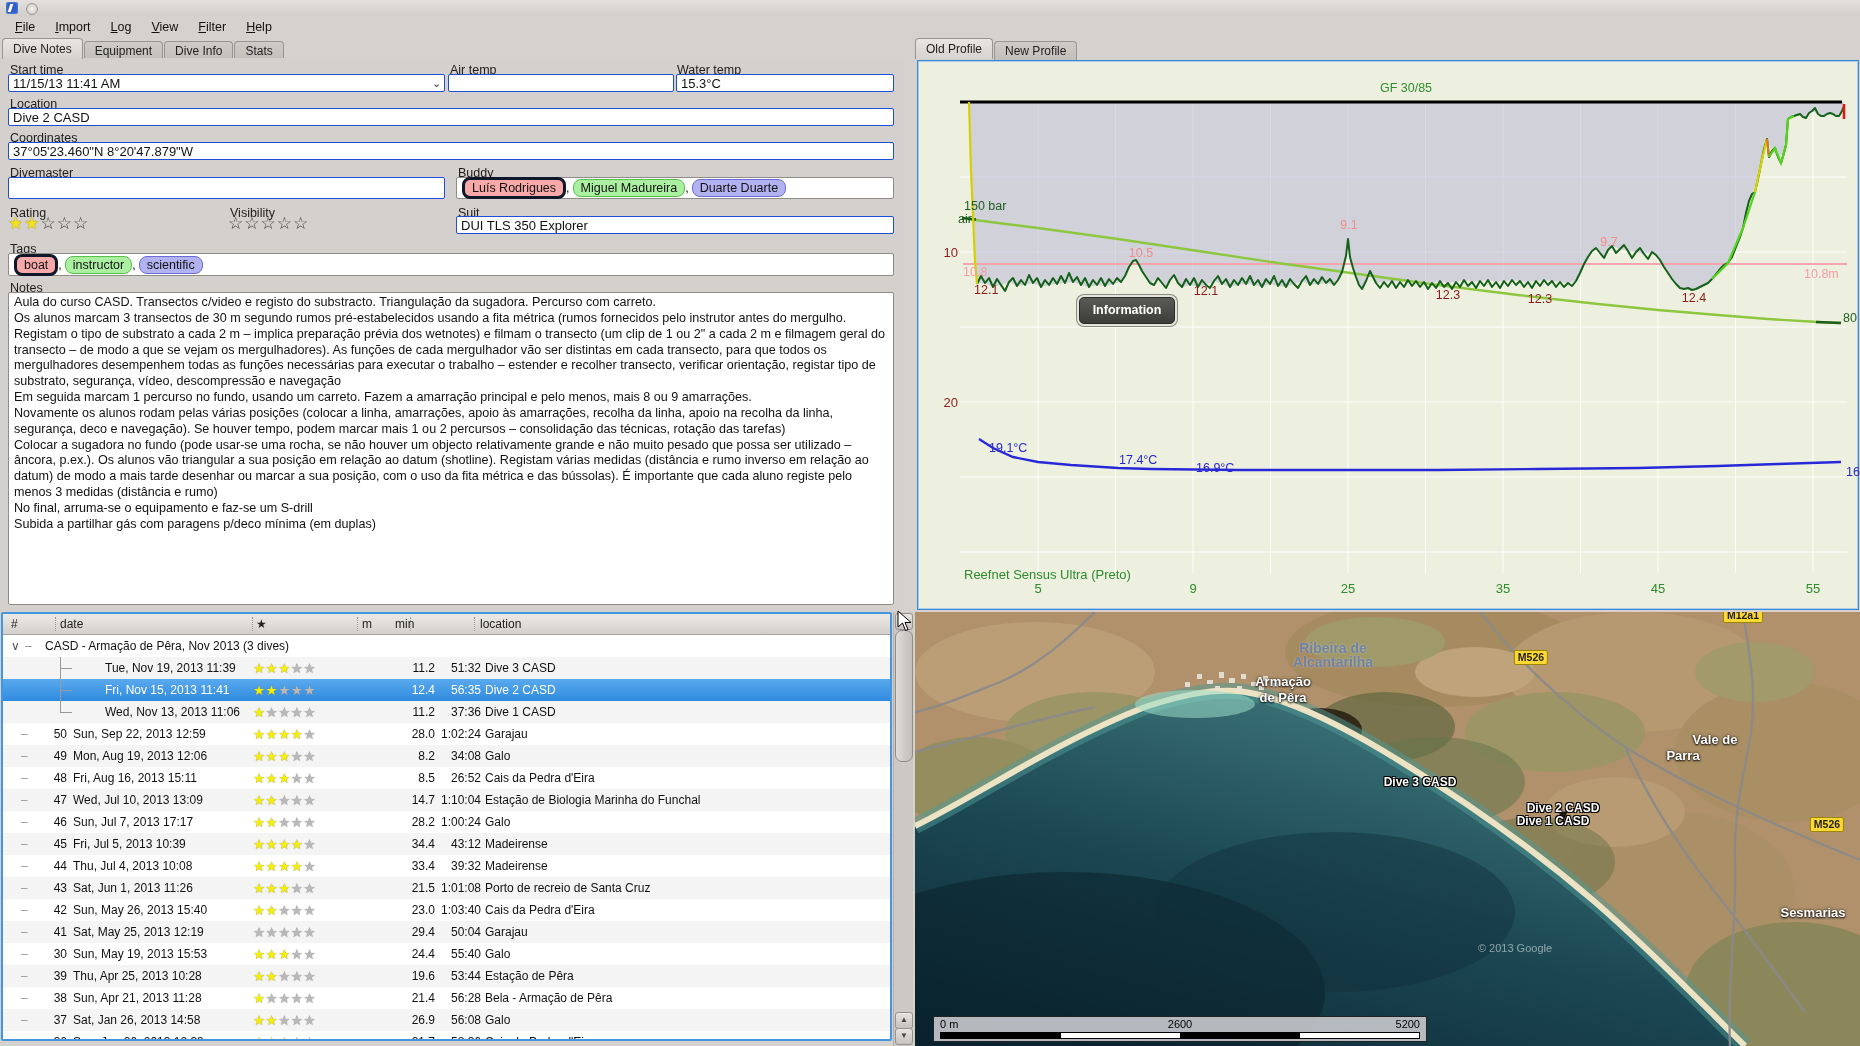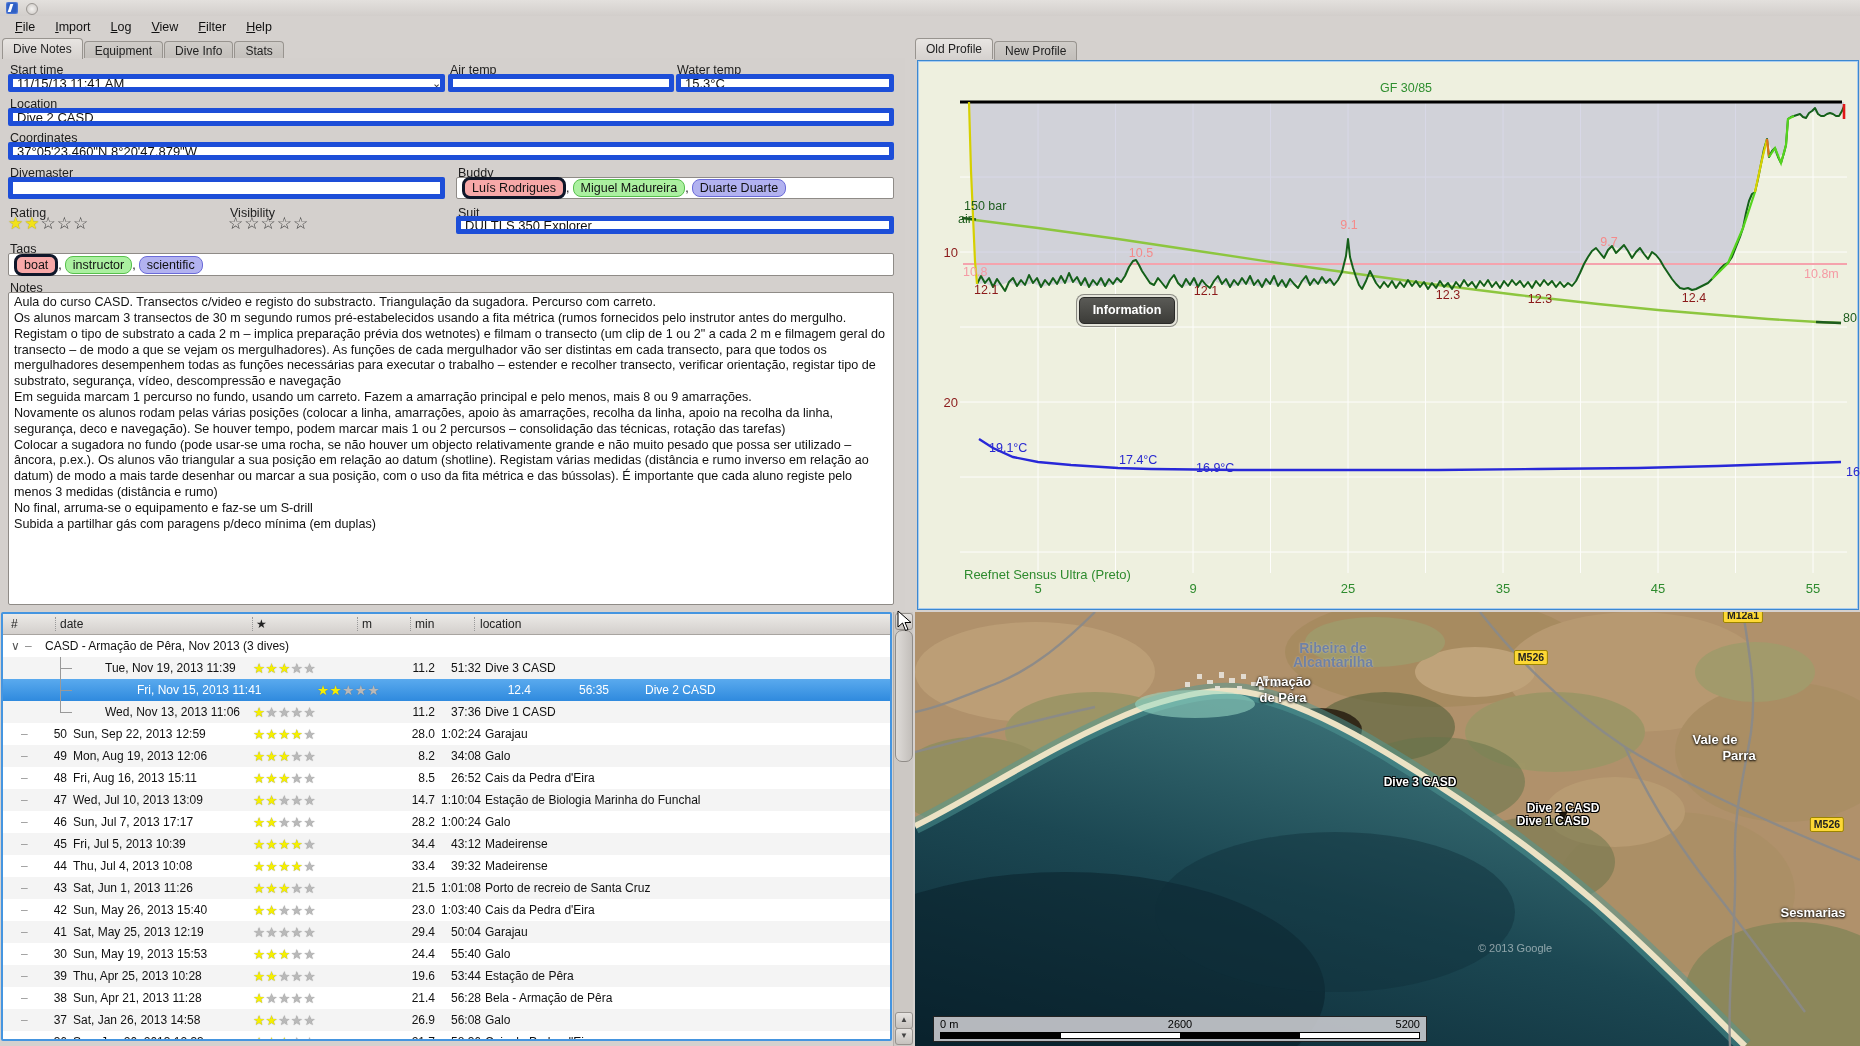--- a/index.html
+++ b/index.html
@@ -25,21 +25,21 @@
   .tab{display:inline-block;height:17px;line-height:17px;padding:1px 10px 0 10px;font-size:12px;
        border:1px solid #98948f;border-bottom:none;border-radius:4px 4px 0 0;
        background:linear-gradient(#cfccc8,#c2beba);color:#222;margin-right:1px;position:relative;top:2px;}
   .tab.active{background:linear-gradient(#e8e5e2,#d6d2cf);top:0;height:19px;line-height:19px;z-index:2;}
   #tabbar-left{left:2px;top:38px;height:21px;}
   #tabbar-profile{left:915px;top:38px;height:21px;}
 
   
   #form-panel{left:0;top:58px;width:905px;height:553px;background:#d4d0cd;}
   .flabel{position:absolute;font-size:12.5px;color:#1c1c1c;}
-  .tinput{position:absolute;background:#fff;border:5px solid #1d4ed8;border-radius:2px;
+  .tinput{position:absolute;background:#fff;border:1px solid #1d4ed8;border-radius:2px;
           font-family:"Liberation Sans",sans-serif;font-size:13px;color:#111;padding:0 4px;box-sizing:border-box;}
   .combo-arrow{position:absolute;font-size:11px;color:#333;}
   .pillbox{position:absolute;background:#fff;border:1px solid #8f8b87;border-radius:2px;
            display:flex;align-items:center;padding:0 3px;box-sizing:border-box;font-size:12.5px;}
   .pill{display:inline-block;border-radius:8px;padding:0 7px;line-height:16px;font-size:12.5px;color:#111;margin-left:2px;}
   .pill-red{background:#f7a8a8;border:3px solid #0f172a;}
   .pill-green{background:#abf0a0;border:1px solid #57c04c;}
   .pill-blue{background:#b2b2f0;border:1px solid #6b6bd8;}
   .pill-comma{margin:0 1px 0 0;}
   .fstar{font-family:"DejaVu Sans",sans-serif;font-size:17px;letter-spacing:1px;}
@@ -52,21 +52,21 @@
 
   
   #dive-list{left:1px;top:612px;width:891px;height:429px;background:#fff;border:2px solid #4595e0;
              border-radius:2px;overflow:hidden;box-sizing:border-box;}
   #dl-header{position:relative;height:20px;background:linear-gradient(#eceae7,#d3cfcc);
              border-bottom:1px solid #a8a4a0;font-size:12px;color:#222;}
   .hcell{position:absolute;top:3px;}
   .hsep{position:absolute;top:3px;bottom:3px;border-left:1px dotted #999;}
   .dl-row{position:relative;display:flex;height:22px;align-items:center;font-size:12px;color:#111;}
   .dl-row.alt{background:#f4f4f4;}
-  .dl-row.selected{background:linear-gradient(#5aaaee,#2f8ade);color:#fff;gap:32px;}
+  .dl-row.selected{background:linear-gradient(#5aaaee,#2f8ade);color:#fff;}
   .dl-group{position:relative;height:22px;line-height:22px;font-size:12px;color:#111;background:#fff;}
   .expander{position:absolute;left:8px;top:0;color:#555;font-family:"DejaVu Sans",sans-serif;}
   .gdash{position:absolute;left:22px;top:0;color:#888;}
   .glabel{position:absolute;left:42px;top:0;}
   .dl-row.numbered::before{content:"–";position:absolute;left:18px;color:#999;}
   .c-num{width:64px;text-align:right;}
   .c-date{white-space:nowrap;overflow:hidden;}
   .dl-row.numbered .c-date{margin-left:6px;width:180px;}
   .dl-row.casd .c-date{margin-left:38px;width:148px;}
   .tree{position:absolute;left:57px;top:0;bottom:0;width:20px;}
@@ -202,21 +202,21 @@
     <span class="split-dots" style="left:460px;top:548px">···</span>
     <span class="split-dots" style="left:710px;top:548px">···</span>
   </div>
 
   <div class="abs" id="dive-list">
     <div id="dl-header">
         <span class="hcell" style="left: 8px;">#</span>
         <span class="hcell" style="left: 57px;">date</span>
         <span class="hcell" style="left: 253px;">★</span>
         <span class="hcell" style="left: 359px;">m</span>
-        <span class="hcell" style="left: 412px; text-align: center;">min</span>
+        <span class="hcell" style="left: 392px; text-align: center;">min</span>
         <span class="hcell" style="left: 477px;">location</span>
         <span class="hsep" style="left: 52px;"></span>
         <span class="hsep" style="left: 249px;"></span>
         <span class="hsep" style="left: 354px;"></span>
         <span class="hsep" style="left: 407px;"></span>
         <span class="hsep" style="left: 471px;"></span>
       </div>
     <div id="dl-body">
         <div class="dl-group">
           <span class="expander">∨</span>
@@ -524,21 +524,21 @@
       </g>
 
       <polygon points="644,200 652,200 648,210" fill="#20180c" stroke="#000" stroke-width="0.6"></polygon>
     </svg>
     <div id="map-labels">
         <span class="map-label ml-water a-c" style="left: 418px; top: 28px;">Ribeira de</span>
         <span class="map-label ml-water a-c" style="left: 418px; top: 42px;">Alcantarilha</span>
         <span class="map-label ml-place a-c" style="left: 368px; top: 62px;">Armação</span>
         <span class="map-label ml-place a-c" style="left: 368px; top: 78px;">de Pêra</span>
         <span class="map-label ml-place a-c" style="left: 800px; top: 120px;">Vale de</span>
-        <span class="map-label ml-place a-c" style="left: 824px; top: 136px;">Parra</span>
+        <span class="map-label ml-place a-c" style="left: 768px; top: 136px;">Parra</span>
         <span class="map-label ml-place a-c" style="left: 898px; top: 293px;">Sesmarias</span>
         <span class="map-label ml-dive a-c" style="left: 505px; top: 163px;">Dive 3 CASD</span>
         <span class="map-label ml-dive a-c" style="left: 648px; top: 189px;">Dive 2 CASD</span>
         <span class="map-label ml-dive a-c" style="left: 638px; top: 202px;">Dive 1 CASD</span>
         <span class="map-label ml-badge a-c" style="left: 616px; top: 38px;">M526</span>
         <span class="map-label ml-badge a-c" style="left: 912px; top: 205px;">M526</span>
         <span class="map-label ml-badge a-c" style="left: 828px; top: -4px;">M12a1</span>
         <span class="map-label ml-watermark a-c" style="left: 600px; top: 330px;">© 2013 Google</span>
       </div>
     <div id="scalebar">

